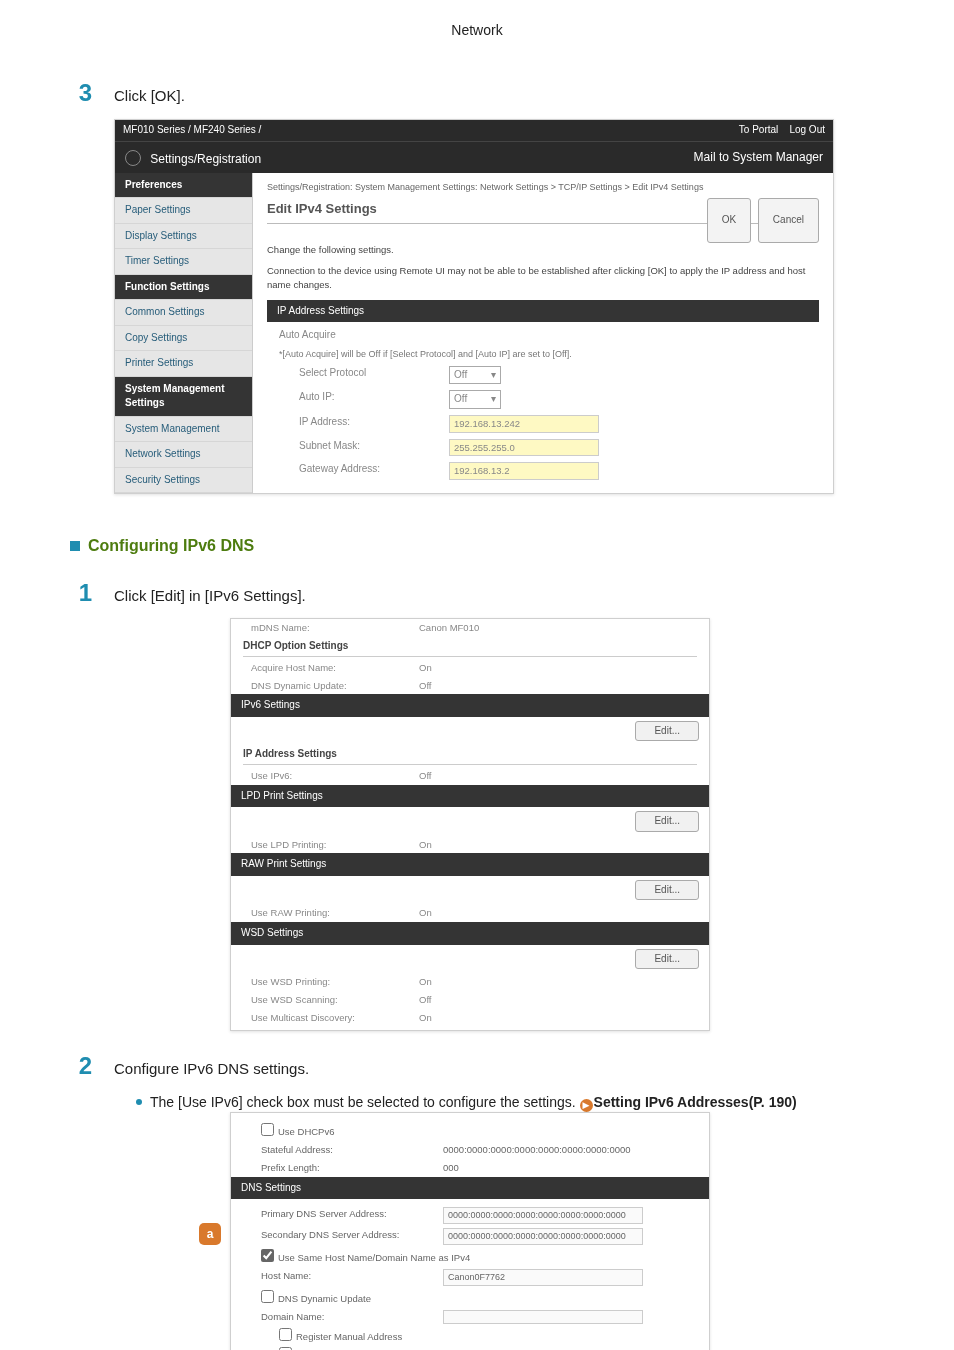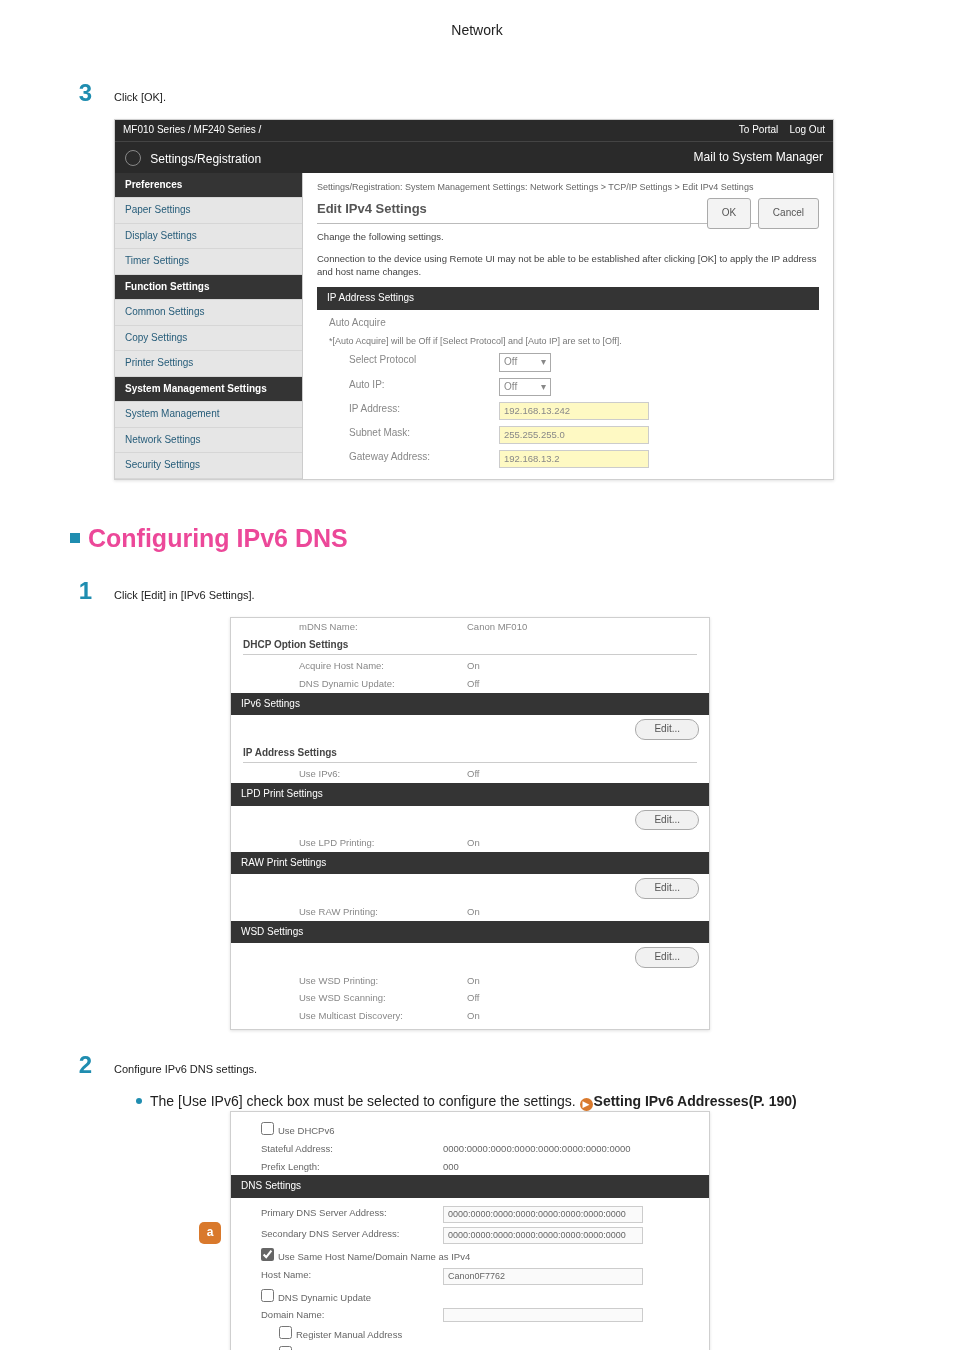--- a/index.html
+++ b/index.html
@@ -27,21 +27,21 @@
   }
   .step-num {
     color: #1f8db0;
     font-size: 24px;
     font-weight: bold;
     width: 22px;
     text-align: right;
     flex-shrink: 0;
   }
   .step-text {
-    font-size: 11px;
+    font-size: 15px;
   }
   .shot1, .shot2, .shot3 {
     margin-left: 44px;
     border: 1px solid #cfcfcf;
     box-shadow: 0 1px 3px rgba(0,0,0,.12);
     font-size: 10px;
     color: #555;
     background: #fff;
   }
   
@@ -54,32 +54,32 @@
     display: flex; justify-content: space-between; align-items: center;
     background: #2a2a2a; color: #fff; padding: 5px 10px; font-size: 12px;
     border-top: 1px solid #444;
   }
   .s1-bar .gear {
     display: inline-block; width: 16px; height: 16px; border: 1px solid #888;
     border-radius: 50%; margin-right: 6px; position: relative; top: 3px;
   }
   .s1-body { display: flex; }
   .s1-side {
-    width: 188px; background: #e6e6e6; border-right: 1px solid #ccc;
+    width: 138px; background: #e6e6e6; border-right: 1px solid #ccc;
     min-height: 196px;
   }
   .s1-side div { padding: 5px 10px; font-size: 10px; color: #275d7a; border-bottom: 1px solid #d6d6d6; }
   .s1-side .hdr { background: #343434; color: #fff; font-weight: bold; }
   .s1-main { flex: 1; padding: 8px 14px; }
   .s1-crumb { font-size: 9px; color: #666; margin-bottom: 6px; }
   .s1-h { font-size: 13px; font-weight: bold; border-bottom: 1px solid #bbb; padding-bottom: 4px; margin-bottom: 6px; }
   .s1-btns { float: right; margin-top: -2px; }
   .s1-btns span {
     display: inline-block; border: 1px solid #aaa; background: #f3f3f3;
-    border-radius: 3px; padding: 7px 14px; font-size: 10px; margin-left: 4px;
+    border-radius: 3px; padding: 14px 14px; font-size: 10px; margin-left: 4px;
   }
   .s1-note { font-size: 9.5px; color: #444; margin: 4px 0 8px; clear: both; }
   .s1-strip {
     background: #343434; color: #fff; padding: 4px 10px; font-size: 10px;
   }
   .s1-row { display: flex; gap: 20px; padding: 3px 12px; font-size: 10px; color: #888; }
   .s1-row .lbl { width: 130px; flex-shrink: 0; }
   .s1-row .fld {
     border: 1px solid #ccc; background: #fef9c3; padding: 1px 4px; min-width: 150px; font-size: 9.5px;
   }
@@ -87,33 +87,33 @@
     border: 1px solid #aaa; background: #fff; padding: 1px 4px; min-width: 52px; display: inline-flex; justify-content: space-between;
   }
   .s1-tiny { font-size: 9px; color: #777; padding: 2px 12px; }
 
   
   .sect {
     display: flex; align-items: center; gap: 8px;
     margin: 40px 0 10px;
   }
   .sect .sq { width: 10px; height: 10px; background: #1f8db0; }
-  .sect h2 { color: #ec4899; font-size: 25px; font-weight: bold; }
+  .sect h2 { color: #4d7c0f; font-size: 16px; font-weight: bold; }
 
   
   .shot2 { width: 480px; margin-left: 160px; font-size: 9.5px; }
   .s2-row { display: flex; gap: 18px; padding: 2px 20px; color: #888; }
-  .s2-row .lbl { width: 150px; flex-shrink: 0; margin-left: 48px; }
+  .s2-row .lbl { width: 150px; flex-shrink: 0; }
   .s2-strip {
     background: #343434; color: #fff; padding: 4px 10px; font-size: 10px;
     display: flex; justify-content: space-between; align-items: center;
   }
   .s2-editwrap { display: flex; justify-content: flex-end; padding: 4px 10px; }
   .s2-edit {
-    border: 1px solid #aaa; background: #f1f1f1; border-radius: 10px;
+    border: 1px solid #aaa; background: #f1f1f1; border-radius: 3px;
     padding: 2px 18px; font-size: 10px;
   }
   .s2-sub { border-bottom: 1px solid #ccc; margin: 2px 12px 2px; font-weight: bold; font-size: 10px; color: #444; padding-bottom: 2px; }
 
   
   .indent { margin-left: 56px; margin-top: 8px; }
   .bullet { display: flex; gap: 8px; margin-left: 10px; margin-top: 4px; }
   .bullet .dot { width: 6px; height: 6px; background: #1f8db0; border-radius: 50%; margin-top: 7px; flex-shrink:0; }
   .orange-arrow {
     display: inline-block; width: 13px; height: 13px; border-radius: 50%;

